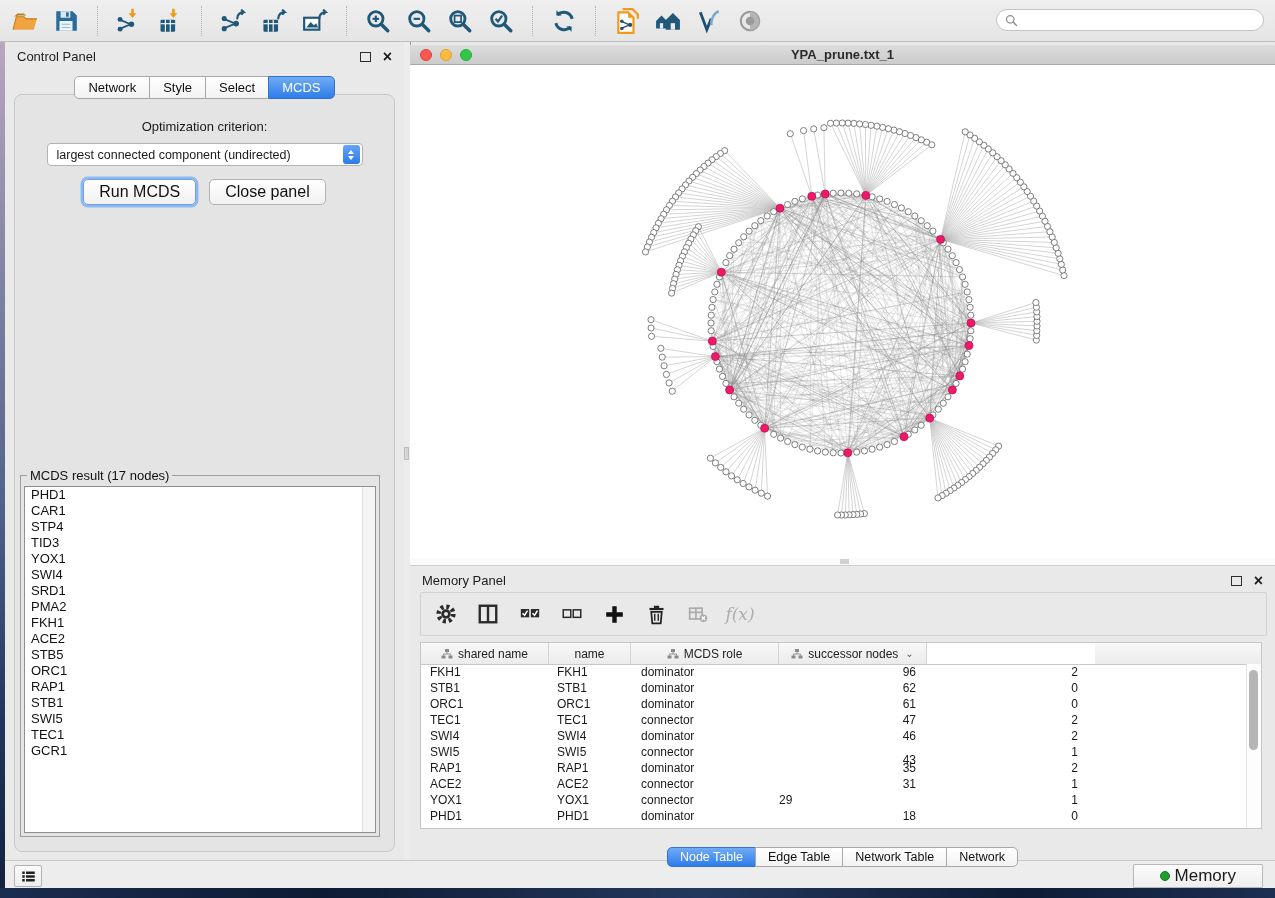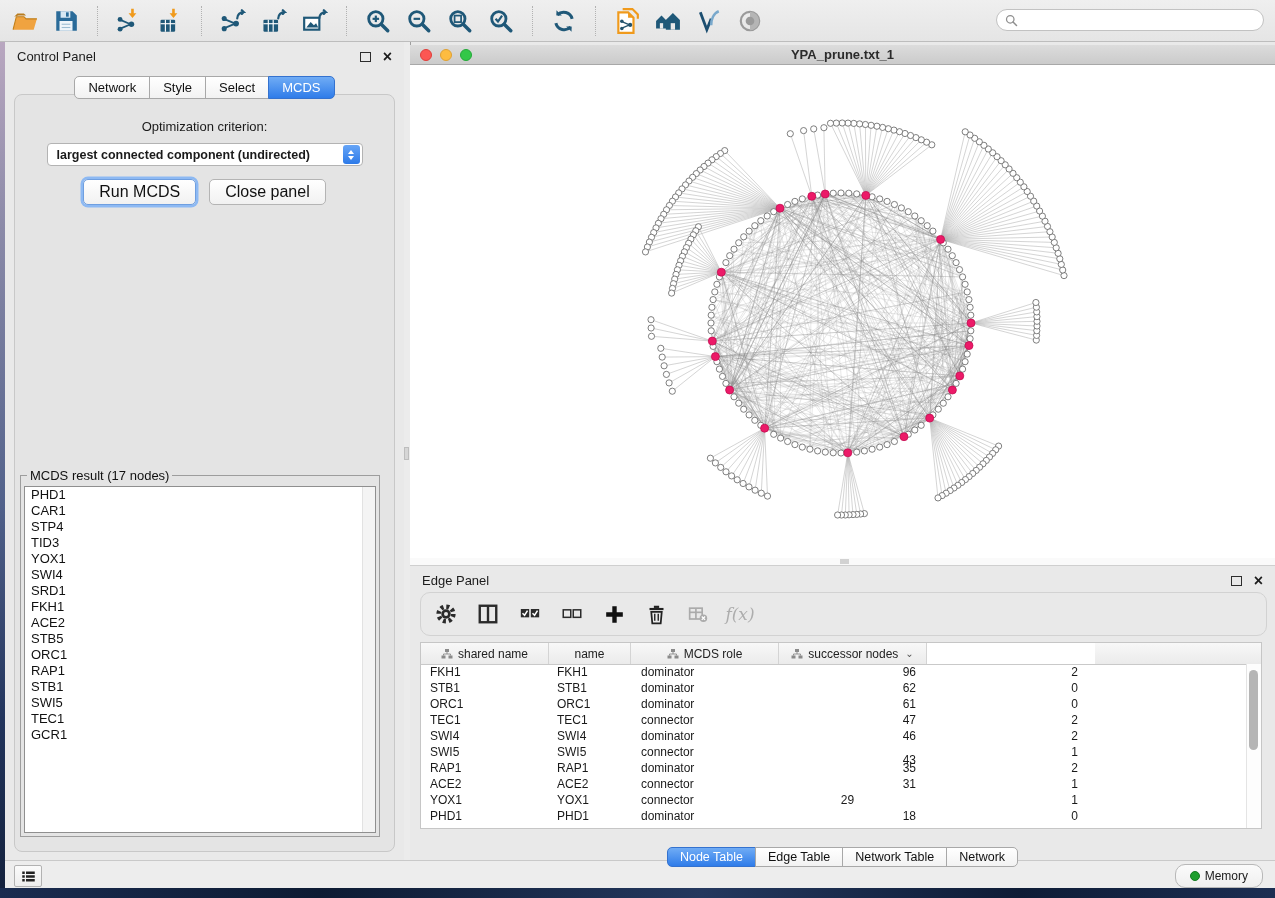--- a/index.html
+++ b/index.html
@@ -34,21 +34,21 @@
   .seg{display:flex;justify-content:center;position:relative;z-index:2;margin-top:12px;}
   .seg-tab{background:linear-gradient(#ffffff,#f2f2f2);border:1px solid #a8a8a8;margin-left:-1px;
     padding:3px 13px;font-size:13px;color:#111;cursor:pointer;white-space:nowrap;}
   .seg-tab:first-child{border-radius:5px 0 0 5px;margin-left:0;}
   .seg-tab:last-child{border-radius:0 5px 5px 0;}
   .seg-tab.active{background:linear-gradient(#70acf5,#2f7ce9);color:#fff;border-color:#3472cf;}
   #cp-inner{position:absolute;left:9px;right:9px;top:52px;bottom:8px;background:#e4e4e4;
     border:1px solid #c8c8c8;border-radius:8px;z-index:1;}
   #opt-label{text-align:center;margin-top:24px;font-size:13px;}
   #opt-select{margin:9px auto 0 auto;width:316px;height:23px;background:#fff;border:1px solid #b3b3b3;
-    border-radius:4px;display:flex;align-items:center;cursor:pointer;box-sizing:border-box;font-weight:bold;}
+    border-radius:4px;display:flex;align-items:center;cursor:pointer;box-sizing:border-box;}
   #opt-select .val{flex:1;font-size:12.5px;padding-left:9px;white-space:nowrap;}
   #opt-stepper{width:17px;height:19px;margin:0 2px;border-radius:3px;
     background:linear-gradient(#66a5f7,#2d7ae8);display:flex;flex-direction:column;
     align-items:center;justify-content:center;}
   .arr-up{width:0;height:0;border-left:3.5px solid transparent;border-right:3.5px solid transparent;
     border-bottom:4px solid #fff;margin-bottom:2px;}
   .arr-dn{width:0;height:0;border-left:3.5px solid transparent;border-right:3.5px solid transparent;
     border-top:4px solid #fff;}
   #cp-buttons{display:flex;justify-content:center;gap:13px;margin-top:13px;}
   .mac-btn{background:linear-gradient(#ffffff,#f1f1f1);border:1px solid #b4b4b4;border-radius:5px;
@@ -81,21 +81,21 @@
   #net-canvas{position:absolute;left:0;top:23px;width:865px;height:493px;background:#fff;}
 
   
   #h-splitter{position:absolute;left:0;top:516px;width:865px;height:7px;background:#fafafa;cursor:row-resize;}
   #h-splitter .handle{position:absolute;left:430px;top:1px;width:9px;height:5px;background:#d2d2d2;}
 
   
   #table-panel{position:absolute;left:0;top:523px;width:865px;height:295px;background:#e9e9e9;
     border-top:1px solid #cfcfcf;box-sizing:border-box;}
   #tp-toolbar{position:absolute;left:10px;right:8px;top:26px;height:42px;
-    border:1px solid #d2d2d2;border-radius:10px;display:flex;align-items:center;gap:16px;padding-left:12px;}
+    border:1px solid #d2d2d2;border-radius:2px;display:flex;align-items:center;gap:16px;padding-left:12px;}
   .tp-icon{width:26px;height:26px;display:flex;align-items:center;justify-content:center;cursor:pointer;}
   .tp-icon.disabled{cursor:default;}
   .fx-label{font-family:"DejaVu Serif",serif;font-style:italic;font-size:17px;color:#adadad;}
   #tp-table{position:absolute;left:10px;right:13px;top:76px;height:187px;background:#fff;
     border:1px solid #c6c6c6;box-sizing:border-box;}
   #tp-header{display:flex;height:21px;border-bottom:1px solid #c9c9c9;}
   .th{display:flex;align-items:center;justify-content:center;gap:5px;box-sizing:border-box;
     border-right:1px solid #d4d4d4;background:linear-gradient(#f8f8f8,#ebebeb);
     font-size:12px;color:#222;overflow:hidden;white-space:nowrap;cursor:pointer;}
   .th .sort{font-size:10px;color:#555;margin-left:2px;}
@@ -105,23 +105,23 @@
   #tp-vscroll{position:absolute;right:0;top:21px;bottom:0;width:14px;background:#fdfdfd;border-left:1px solid #e4e4e4;}
   #tp-vscroll .thumb{position:absolute;left:2px;top:6px;width:9px;height:80px;background:#b5b5b5;border-radius:5px;cursor:pointer;}
   #tp-tabs{position:absolute;left:0;right:0;top:269px;display:flex;justify-content:center;}
   #tp-tabs .seg-tab{padding:2px 12px;font-size:12.5px;}
 
   
   #status-bar{position:absolute;left:5px;top:860px;width:1270px;height:28px;background:#ededed;
     border-top:1px solid #c9c9c9;box-sizing:border-box;}
   #list-btn{position:absolute;left:9px;top:4px;width:26px;height:20px;border:1px solid #b2b2b2;border-radius:2px;
     background:linear-gradient(#fbfbfb,#ededed);display:flex;align-items:center;justify-content:center;cursor:pointer;}
-  #memory-btn{position:absolute;right:12px;top:3px;height:22px;border:1px solid #b8b8b8;border-radius:10px;
+  #memory-btn{position:absolute;right:12px;top:3px;height:22px;border:1px solid #b8b8b8;border-radius:1px;
     background:linear-gradient(#fbfbfb,#efefef);display:flex;align-items:center;gap:5px;
-    padding:0 14px;font-size:12px;cursor:pointer;}
+    padding:0 26px;font-size:17px;cursor:pointer;}
   #memory-dot{width:10px;height:10px;border-radius:50%;background:#1d9e2d;border:1px solid #157a22;box-sizing:border-box;}
 </style>
 </head>
 <body>
 
 <div id="wallpaper-left"></div>
 <div id="wallpaper-bottom"></div>
 
 <div id="toolbar">
 
@@ -330,20 +330,21 @@
       <fieldset id="mcds-fieldset">
         <legend>MCDS result (17 nodes)</legend>
         <div id="mcds-list">
           <div class="list-item">PHD1</div>
             <div class="list-item">CAR1</div>
             <div class="list-item">STP4</div>
             <div class="list-item">TID3</div>
             <div class="list-item">YOX1</div>
             <div class="list-item">SWI4</div>
             <div class="list-item">SRD1</div>
+            <div class="list-item">PMA2</div>
             <div class="list-item">FKH1</div>
             <div class="list-item">ACE2</div>
             <div class="list-item">STB5</div>
             <div class="list-item">ORC1</div>
             <div class="list-item">RAP1</div>
             <div class="list-item">STB1</div>
             <div class="list-item">SWI5</div>
             <div class="list-item">TEC1</div>
             <div class="list-item">GCR1</div>
             <div id="mcds-scroll"></div>
@@ -1288,21 +1289,21 @@
           <circle cx="305.4" cy="291.6" r="4" fill="#ec1a68" stroke="#c40e52" stroke-width="0.8"></circle>
           <circle cx="302.3" cy="276.1" r="4" fill="#ec1a68" stroke="#c40e52" stroke-width="0.8"></circle>
           <circle cx="311.3" cy="207.2" r="4" fill="#ec1a68" stroke="#c40e52" stroke-width="0.8"></circle>
         </svg></div>
     <div id="h-splitter">
         <div class="handle"></div>
       </div>
 
     <div id="table-panel">
       <div class="panel-titlebar">
-        <span>Edge Panel</span>
+        <span>Memory Panel</span>
         <span class="sp"></span>
         <span class="float-btn"></span>
         <span class="close-btn">×</span>
       </div>
       <div id="tp-toolbar">
           <span class="tp-icon">
             <svg width="22" height="22" viewBox="0 0 24 24">
               <circle cx="12" cy="12" r="8" fill="none" stroke="#2b2b2b" stroke-width="5" stroke-dasharray="3.2 3.1"></circle>
               <circle cx="12" cy="12" r="5.2" fill="#2b2b2b"></circle>
               <circle cx="12" cy="12" r="2.2" fill="#e9e9e9"></circle>
@@ -1463,21 +1464,21 @@
               <div class="td" style="width: 128px; padding-left: 9px;">ACE2</div>
               <div class="td" style="width: 82px; padding-left: 8px;">ACE2</div>
               <div class="td" style="width: 148px; padding-left: 10px;">connector</div>
               <div class="td" style="width: 148px; text-align: right; padding-right: 11px;">31</div>
               <div class="td" style="width: 168px; text-align: right; padding-right: 17px;">1</div>
             </div>
             <div class="tr">
               <div class="td" style="width: 128px; padding-left: 9px;">YOX1</div>
               <div class="td" style="width: 82px; padding-left: 8px;">YOX1</div>
               <div class="td" style="width: 148px; padding-left: 10px;">connector</div>
-              <div class="td" style="width: 148px; text-align: center; padding-right: 11px;">29</div>
+              <div class="td" style="width: 148px; text-align: left; padding-right: 11px;">29</div>
               <div class="td" style="width: 168px; text-align: right; padding-right: 17px;">1</div>
             </div>
             <div class="tr">
               <div class="td" style="width: 128px; padding-left: 9px;">PHD1</div>
               <div class="td" style="width: 82px; padding-left: 8px;">PHD1</div>
               <div class="td" style="width: 148px; padding-left: 10px;">dominator</div>
               <div class="td" style="width: 148px; text-align: right; padding-right: 11px;">18</div>
               <div class="td" style="width: 168px; text-align: right; padding-right: 17px;">0</div>
             </div>
           </div>

